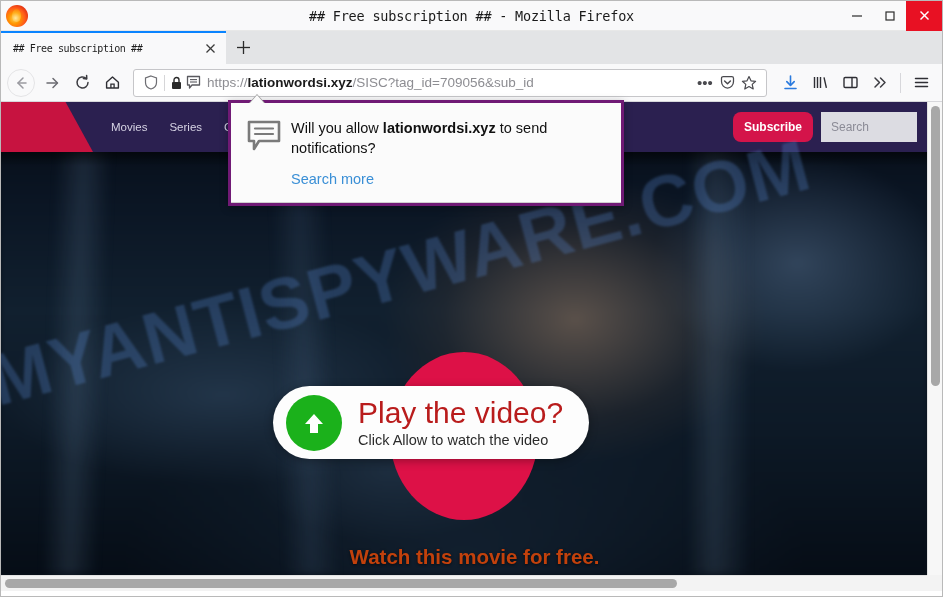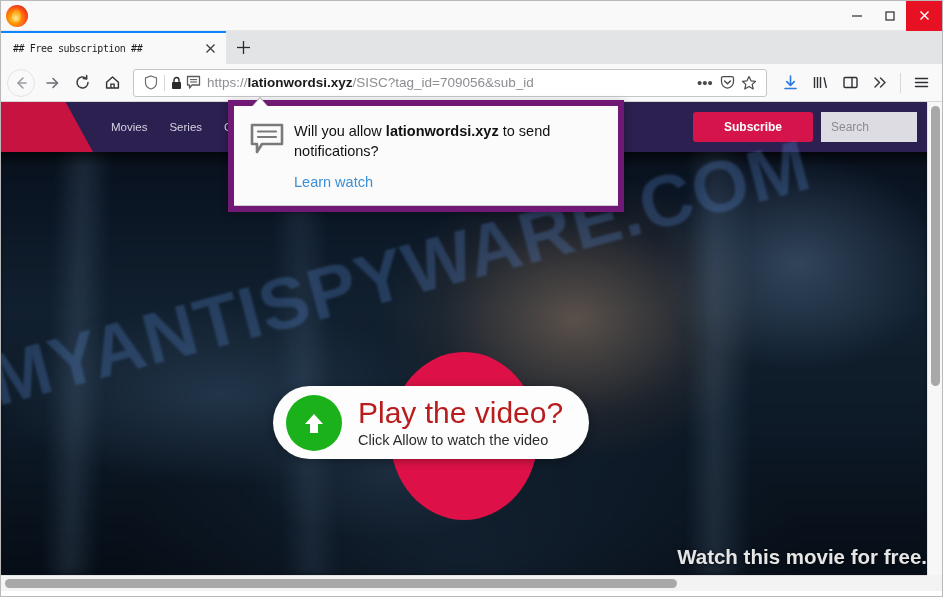--- a/index.html
+++ b/index.html
@@ -242,23 +242,23 @@
     display: flex;
     align-items: center;
     gap: 8px;
     padding-right: 10px;
   }
   .subscribe-btn {
     background: #d4144a;
     color: #ffffff;
     font-size: 12px;
     font-weight: 700;
-    padding: 8px 31px;
+    padding: 8px 11px;
     border: none;
-    border-radius: 3px;
+    border-radius: 8px;
     cursor: pointer;
   }
   .search-input {
     background: #dcdce2;
     border: none;
     border-radius: 0;
     height: 30px;
     width: 96px;
     padding: 0 10px;
     font-size: 12px;
@@ -339,24 +339,24 @@
     font-size: 14.5px;
     color: #2b2b2b;
     margin-top: 3px;
   }
 
   
   .headline {
     position: absolute;
     left: 0; right: 0;
     top: 443px;
-    text-align: right;
+    text-align: center;
     font-size: 20.5px;
     font-weight: 700;
-    color: #e5e5e5;
+    color: #c2410c;
     z-index: 5;
     text-shadow: 0 1px 3px rgba(0,0,0,0.6);
     padding-left: 21px;
   }
 
   
   .vscroll {
     position: absolute;
     right: 0; top: 0;
     width: 15px; height: 473px;
@@ -393,21 +393,21 @@
     background: #f3f3f3;
     z-index: 9;
   }
 
   
   .doorhanger {
     position: absolute;
     left: 227px; top: 99px;
     width: 396px;
     background: #fbfbfb;
-    border: 6px solid #701a75;
+    border: 3px solid #701a75;
     box-shadow: 0 2px 8px rgba(0,0,0,0.28);
     z-index: 40;
   }
   .dh-arrow {
     position: absolute;
     left: 19px; top: -8px;
     width: 14px; height: 8px;
     background: #fbfbfb;
     clip-path: polygon(50% 0, 100% 100%, 0 100%);
   }
@@ -465,20 +465,21 @@
   }
   .ul { text-decoration: underline; }
 </style>
 </head>
 <body>
 
 <div id="app">
 
   <div class="titlebar">
     <div class="ff-logo"></div>
+    <div class="title-text">## Free subscription ## - Mozilla Firefox</div>
     <div class="win-controls">
       <div class="win-btn">
         <svg width="12" height="12" viewBox="0 0 12 12">
             <line x1="1" y1="6" x2="11" y2="6" stroke="#2b2b2b" stroke-width="1.2"></line>
           </svg>
       </div>
       <div class="win-btn">
         <svg width="12" height="12" viewBox="0 0 12 12">
             <rect x="2" y="2" width="8" height="8" fill="none" stroke="#2b2b2b" stroke-width="1.2"></rect>
           </svg>
@@ -665,21 +666,21 @@
     <div class="dh-body">
       <div class="dh-icon">
         <svg width="34" height="32" viewBox="0 0 34 32">
           <path d="M2 2 H32 V21 H12 L7 29 V21 H2 Z" fill="none" stroke="#7a7a7a" stroke-width="2.6" stroke-linejoin="round"></path>
           <line x1="8" y1="8.5" x2="26" y2="8.5" stroke="#7a7a7a" stroke-width="2.2" stroke-linecap="round"></line>
           <line x1="8" y1="14" x2="26" y2="14" stroke="#7a7a7a" stroke-width="2.2" stroke-linecap="round"></line>
         </svg>
       </div>
       <div class="dh-main">
         <div class="dh-text"><span>Will you allow </span><b>lationwordsi.xyz</b><span> to send notifications?</span></div>
-        <a class="dh-learn" href="#">Learn watch</a>
+        <a class="dh-learn" href="#">Search more</a>
       </div>
     </div>
 
     <div class="dh-actions">
     </div>
   </div>
 
 </div>
 
 </body></html>

